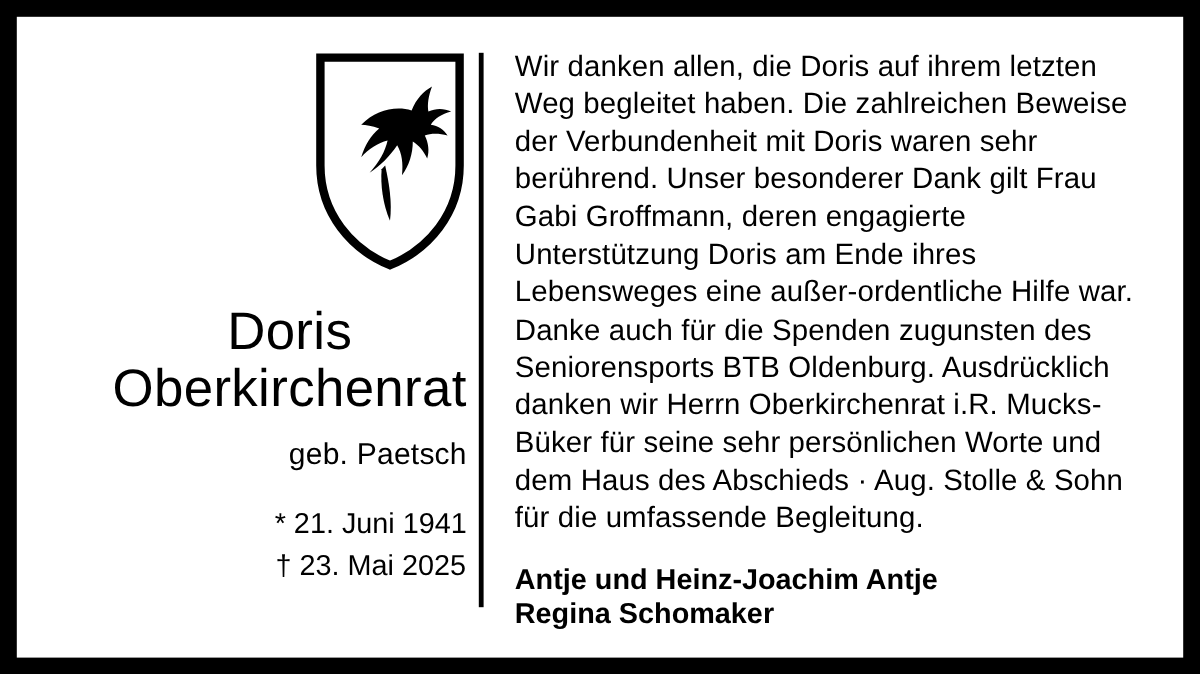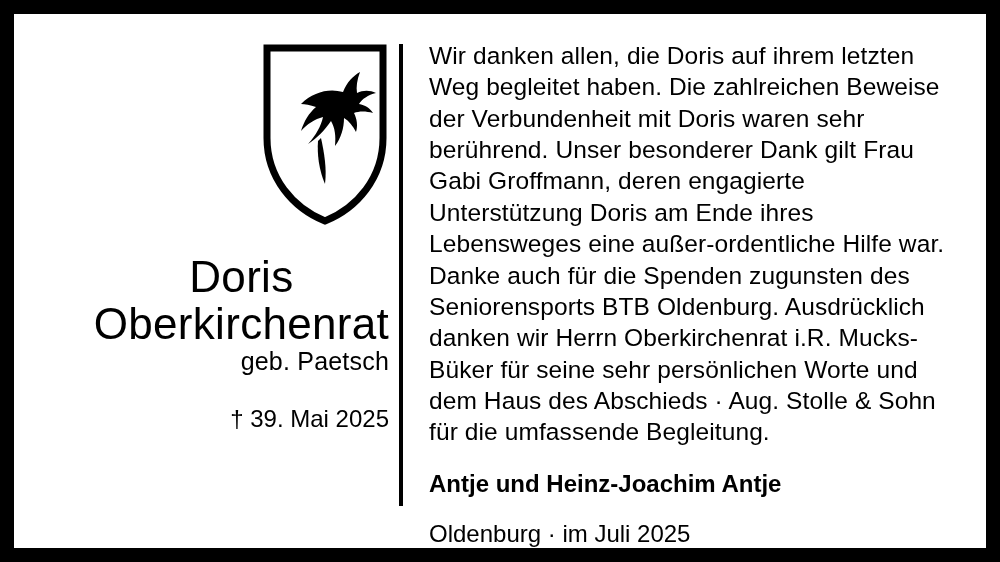--- a/index.html
+++ b/index.html
@@ -54,21 +54,21 @@
     font-size: 44px;
     letter-spacing: 0.3px;
     margin-top: 16px;
   }
   .name .line1 { display: block; }
   .name .line2 { display: block; }
   .born {
     font-size: 25px;
     font-weight: 400;
     text-align: center;
-    margin-top: 0;
+    margin-top: 18px;
     letter-spacing: 0.2px;
   }
   .dates {
     margin-top: 26px;
     text-align: center;
     font-size: 24px;
     line-height: 1.45;
     font-weight: 400;
   }
   .dates .d { display: block; }
@@ -142,33 +142,35 @@
       </div>
 
       <div class="name">
         <span class="line1">Doris</span>
         <span class="line2">Oberkirchenrat</span>
       </div>
 
       <div class="born">geb. Paetsch</div>
 
       <div class="dates">
-        <span class="d">† 39. Mai 2025</span>
+        <span class="d">* 21. Juni 1941</span>
+        <span class="d">† 23. Mai 2025</span>
       </div>
 
     </div>
 
     <div class="divider"></div>
 
     <div class="right">
       <div class="body-text">
         <p>Wir danken allen, die Doris auf ihrem letzten Weg begleitet haben. Die zahlreichen Beweise der Verbundenheit mit Doris waren sehr berührend. Unser besonderer Dank gilt Frau Gabi Groffmann, deren engagierte Unterstützung Doris am Ende ihres Lebensweges eine außer-ordentliche Hilfe war. Danke auch für die Spenden zugunsten des Seniorensports BTB Oldenburg. Ausdrücklich danken wir Herrn Oberkirchenrat i.R. Mucks-Büker für seine sehr persönlichen Worte und dem Haus des Abschieds · Aug. Stolle &amp; Sohn für die umfassende Begleitung.</p>
       </div>
 
       <div class="signatures">
         <span class="s">Antje und Heinz-Joachim Antje</span>
+        <span class="s">Regina Schomaker</span>
       </div>
 
       <div class="place">Oldenburg · im Juli 2025</div>
     </div>
 
   </div>
 </div>
 
 </body></html>

